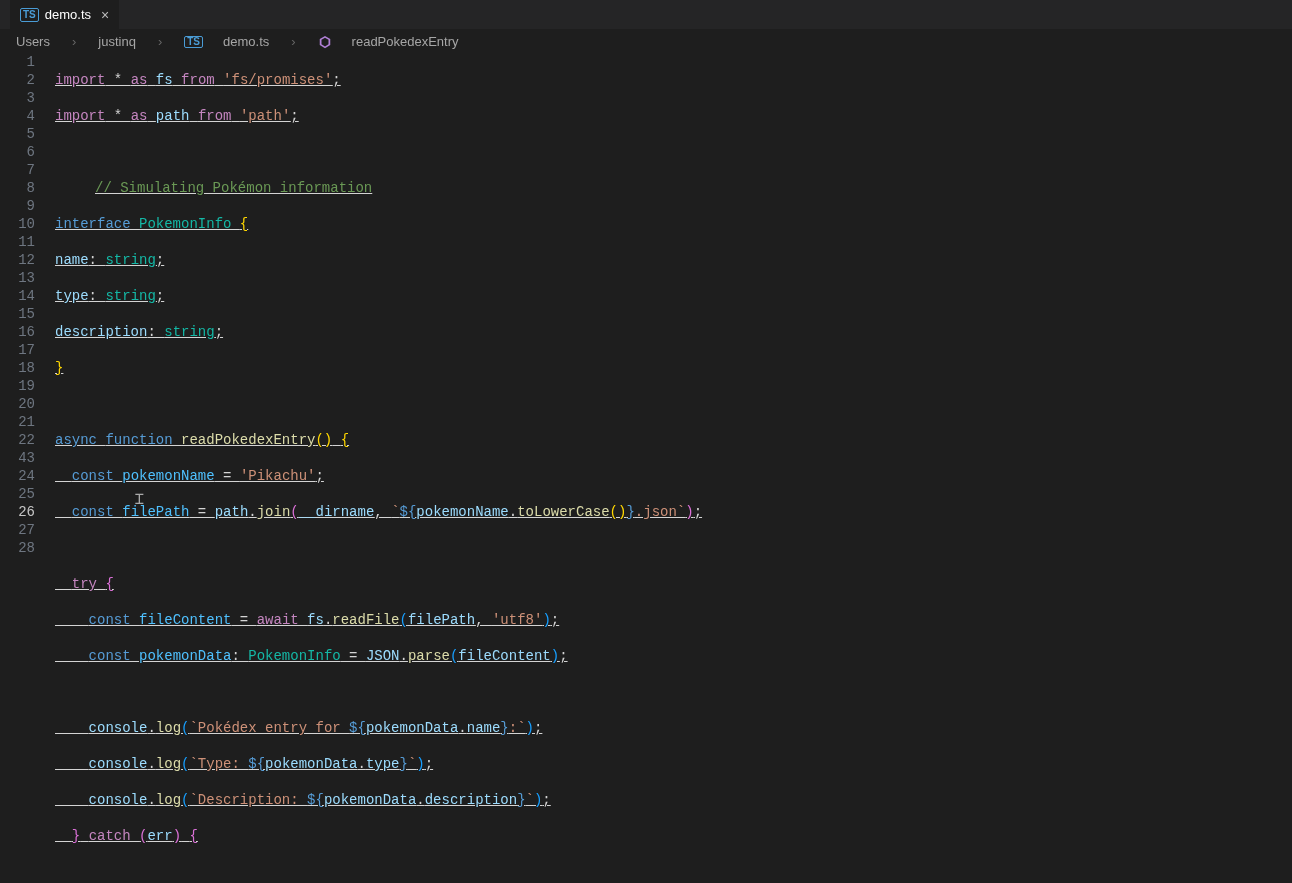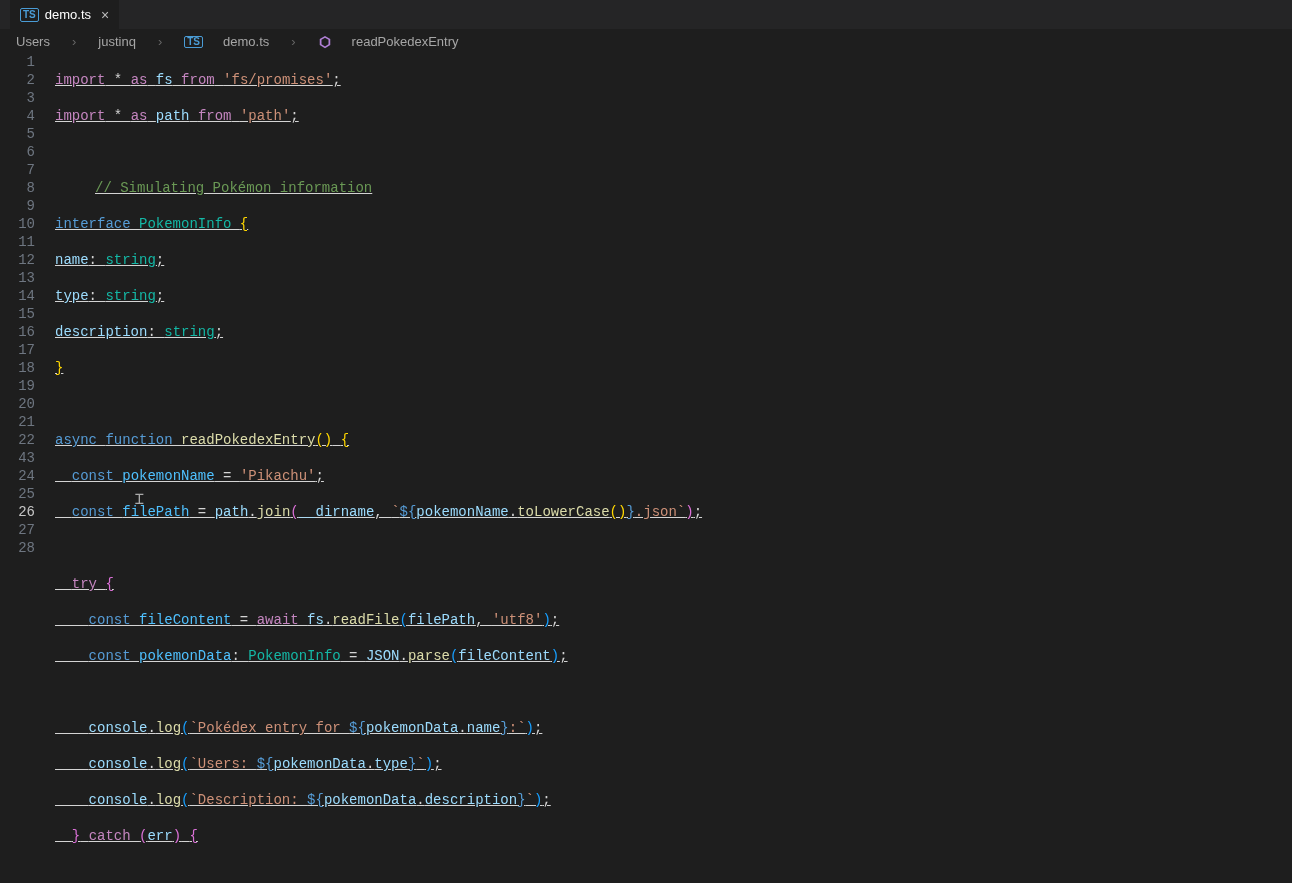--- a/index.html
+++ b/index.html
@@ -191,21 +191,21 @@
 <div class="line"></div>
 <div class="line"><span class="kb">async </span><span class="kb">function </span><span class="fn">readPokedexEntry</span><span class="br">()</span><span> </span><span class="br">{</span></div>
 <div class="line">  <span class="kb">const </span><span class="cvar">pokemonName</span><span class="p"> = </span><span class="str">'Pikachu'</span><span class="p">;</span></div>
 <div class="line">  <span class="kb">const </span><span class="cvar">filePath</span><span class="p"> = </span><span class="var">path</span><span class="p">.</span><span class="fn">join</span><span class="br2">(</span><span class="var">__dirname</span><span class="p">, </span><span class="str">`</span><span class="kb">${</span><span class="var">pokemonName</span><span class="p">.</span><span class="fn">toLowerCase</span><span class="br">()</span><span class="kb">}</span><span class="str">.json`</span><span class="br2">)</span><span class="p">;</span></div>
 <div class="line"></div>
 <div class="line">  <span class="k">try </span><span class="br2">{</span></div>
 <div class="line">    <span class="kb">const </span><span class="cvar">fileContent</span><span class="p"> = </span><span class="k">await </span><span class="var">fs</span><span class="p">.</span><span class="fn">readFile</span><span class="br3">(</span><span class="var">filePath</span><span class="p">, </span><span class="str">'utf8'</span><span class="br3">)</span><span class="p">;</span></div>
 <div class="line">    <span class="kb">const </span><span class="cvar">pokemonData</span><span class="p">: </span><span class="ty">PokemonInfo</span><span class="p"> = </span><span class="var">JSON</span><span class="p">.</span><span class="fn">parse</span><span class="br3">(</span><span class="var">fileContent</span><span class="br3">)</span><span class="p">;</span></div>
 <div class="line"></div>
 <div class="line">    <span class="var">console</span><span class="p">.</span><span class="fn">log</span><span class="br3">(</span><span class="str">`Pokédex entry for </span><span class="kb">${</span><span class="var">pokemonData</span><span class="p">.</span><span class="var">name</span><span class="kb">}</span><span class="str">:`</span><span class="br3">)</span><span class="p">;</span></div>
-<div class="line">    <span class="var">console</span><span class="p">.</span><span class="fn">log</span><span class="br3">(</span><span class="str">`Users: </span><span class="kb">${</span><span class="var">pokemonData</span><span class="p">.</span><span class="var">type</span><span class="kb">}</span><span class="str">`</span><span class="br3">)</span><span class="p">;</span></div>
+<div class="line">    <span class="var">console</span><span class="p">.</span><span class="fn">log</span><span class="br3">(</span><span class="str">`Type: </span><span class="kb">${</span><span class="var">pokemonData</span><span class="p">.</span><span class="var">type</span><span class="kb">}</span><span class="str">`</span><span class="br3">)</span><span class="p">;</span></div>
 <div class="line">    <span class="var">console</span><span class="p">.</span><span class="fn">log</span><span class="br3">(</span><span class="str">`Description: </span><span class="kb">${</span><span class="var">pokemonData</span><span class="p">.</span><span class="var">description</span><span class="kb">}</span><span class="str">`</span><span class="br3">)</span><span class="p">;</span></div>
 <div class="line">  <span class="br2">}</span><span> </span><span class="k">catch </span><span class="br2">(</span><span class="var">err</span><span class="br2">)</span><span> </span><span class="br2">{</span></div>
 
 
 
 
 
 
     <div class="cursor-beam">Ꮖ</div>
   </div>

